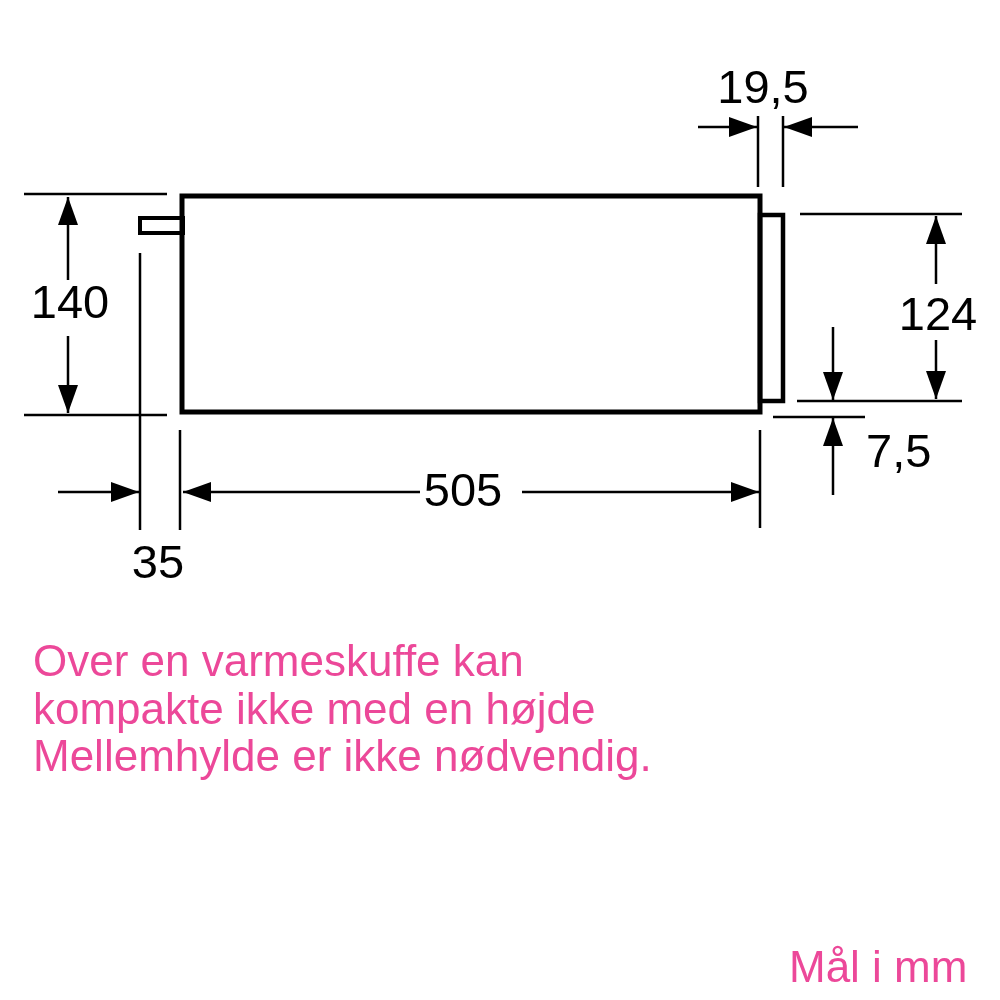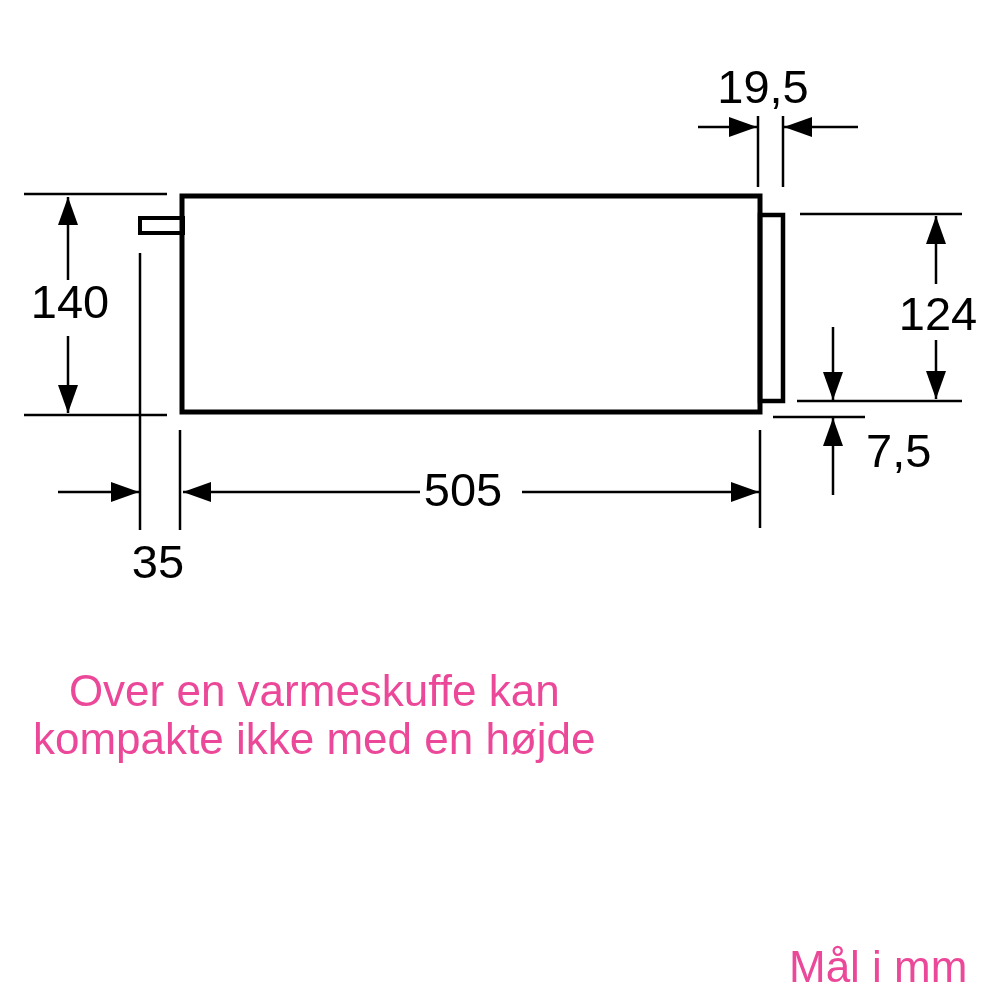--- a/index.html
+++ b/index.html
@@ -22,25 +22,24 @@
     top: 0;
   }
   .drawing-svg text {
     font-family: "Liberation Sans", sans-serif;
     font-size: 47px;
     fill: #000000;
   }
   .note-block {
     position: absolute;
     left: 33px;
-    top: 667px;
+    top: 637px;
     font-size: 44px;
     line-height: 47.5px;
     white-space: nowrap;
-    text-align: center;
   }
   .units-label {
     position: absolute;
     left: 789px;
     top: 942px;
     font-size: 44px;
     white-space: nowrap;
   }
 </style>
 </head>
@@ -90,17 +89,18 @@
     <text x="70" y="318" text-anchor="middle">140</text>
     <text x="938" y="330" text-anchor="middle">124</text>
     <text x="866" y="467" text-anchor="start">7,5</text>
     <text x="463" y="506" text-anchor="middle">505</text>
     <text x="158" y="578" text-anchor="middle">35</text>
   </svg>
 
   <div class="note-block">
     <div>Over en varmeskuffe kan</div>
     <div>kompakte ikke med en højde</div>
+    <div>Mellemhylde er ikke nødvendig.</div>
   </div>
 
   <div class="units-label">Mål i mm</div>
 
 </div>
 
 </body></html>

